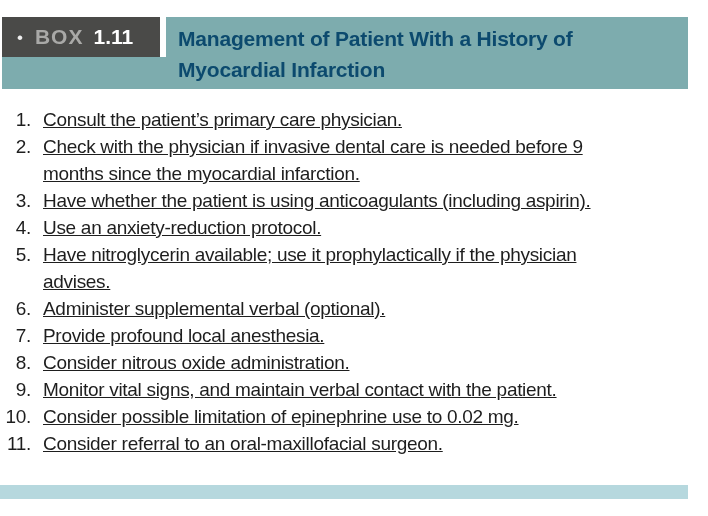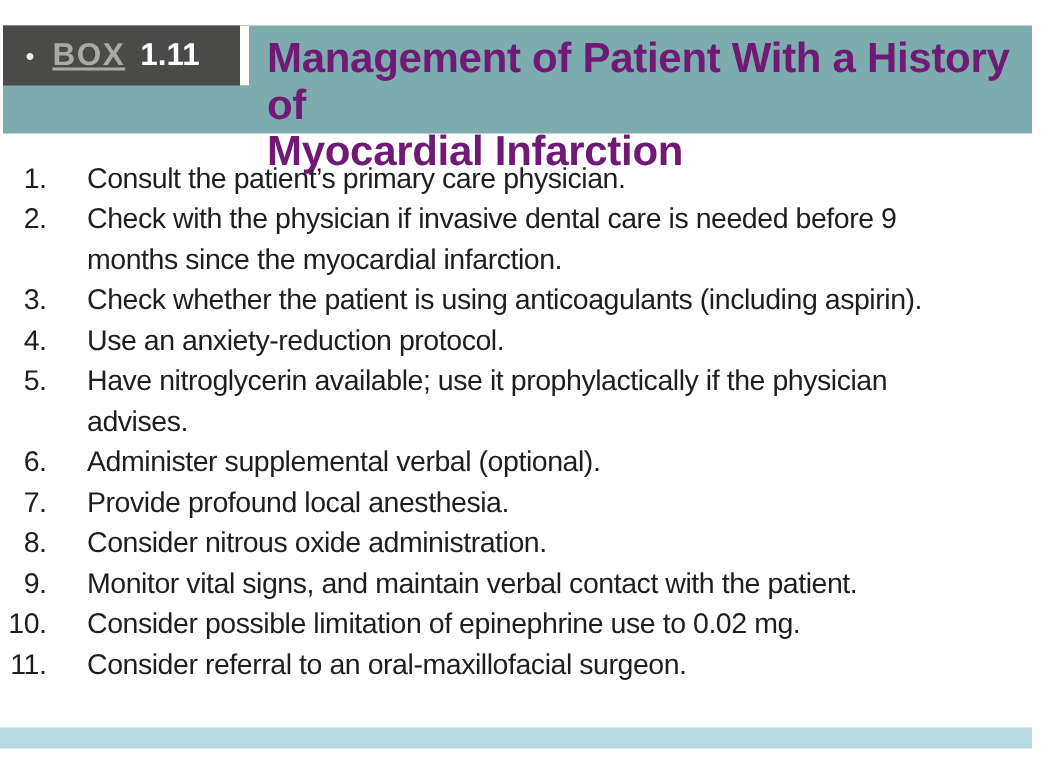--- a/index.html
+++ b/index.html
@@ -42,35 +42,34 @@
     font-size: 17px;
     line-height: 1;
     margin-right: 12px;
   }
   .tab .label {
     color: var(--box-label-gray, #a9a9a7);
     font-weight: bold;
     font-size: 21px;
     letter-spacing: 1px;
     margin-right: 10px;
-    text-decoration: underline;
   }
   .tab .number {
     color: #ffffff;
     font-weight: bold;
     font-size: 21px;
     text-align: center;
   }
   .title {
     position: absolute;
     left: 176px;
     top: 6px;
-    color: #701a75;
+    color: #0c4a6e;
     font-weight: bold;
-    font-size: 28px;
+    font-size: 21px;
     line-height: 31px;
     letter-spacing: -0.2px;
   }
 
   
   .list {
     position: absolute;
     left: 0;
     top: 106px;
     width: 702px;
@@ -81,22 +80,23 @@
     line-height: 27px;
     letter-spacing: -0.3px;
     color: var(--body-text, #1e1e1e);
   }
   .row .num {
     flex: 0 0 31px;
     width: 31px;
     text-align: right;
   }
   .row .txt {
-    margin-left: 27px;
+    margin-left: 12px;
     white-space: pre-line;
+    text-decoration: underline;
   }
 
   
   .bottom-bar {
     position: absolute;
     left: 0;
     top: 485px;
     width: 688px;
     height: 14px;
     background: var(--bottom-bar-blue, #b6d8de);
@@ -122,21 +122,21 @@
     <span class="num">1.</span>
     <span class="txt">Consult the patient’s primary care physician.</span>
   </div>
   <div class="row">
     <span class="num">2.</span>
     <span class="txt">Check with the physician if invasive dental care is needed before 9
 months since the myocardial infarction.</span>
   </div>
   <div class="row">
     <span class="num">3.</span>
-    <span class="txt">Check whether the patient is using anticoagulants (including aspirin).</span>
+    <span class="txt">Have whether the patient is using anticoagulants (including aspirin).</span>
   </div>
   <div class="row">
     <span class="num">4.</span>
     <span class="txt">Use an anxiety-reduction protocol.</span>
   </div>
   <div class="row">
     <span class="num">5.</span>
     <span class="txt">Have nitroglycerin available; use it prophylactically if the physician
 advises.</span>
   </div>

